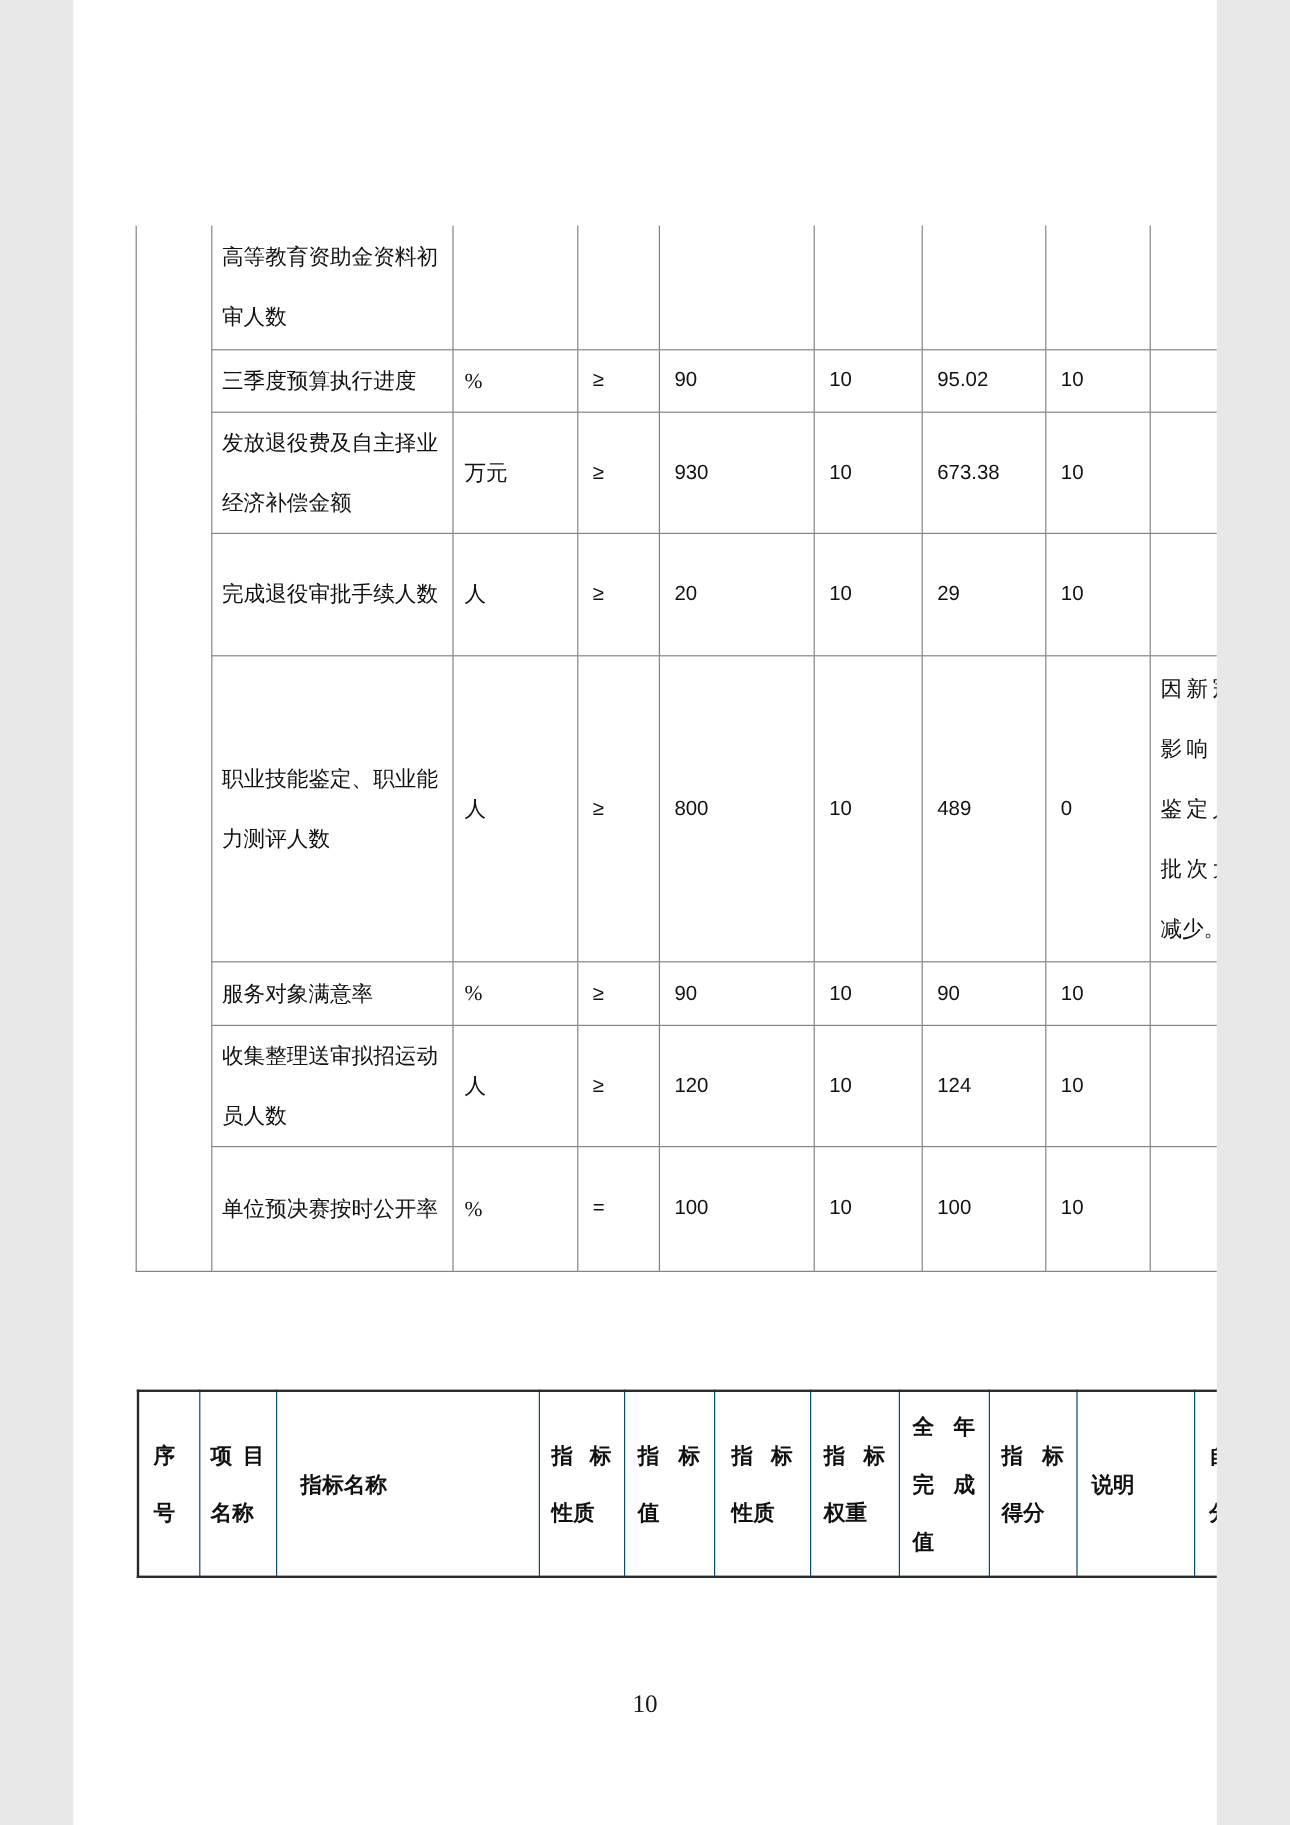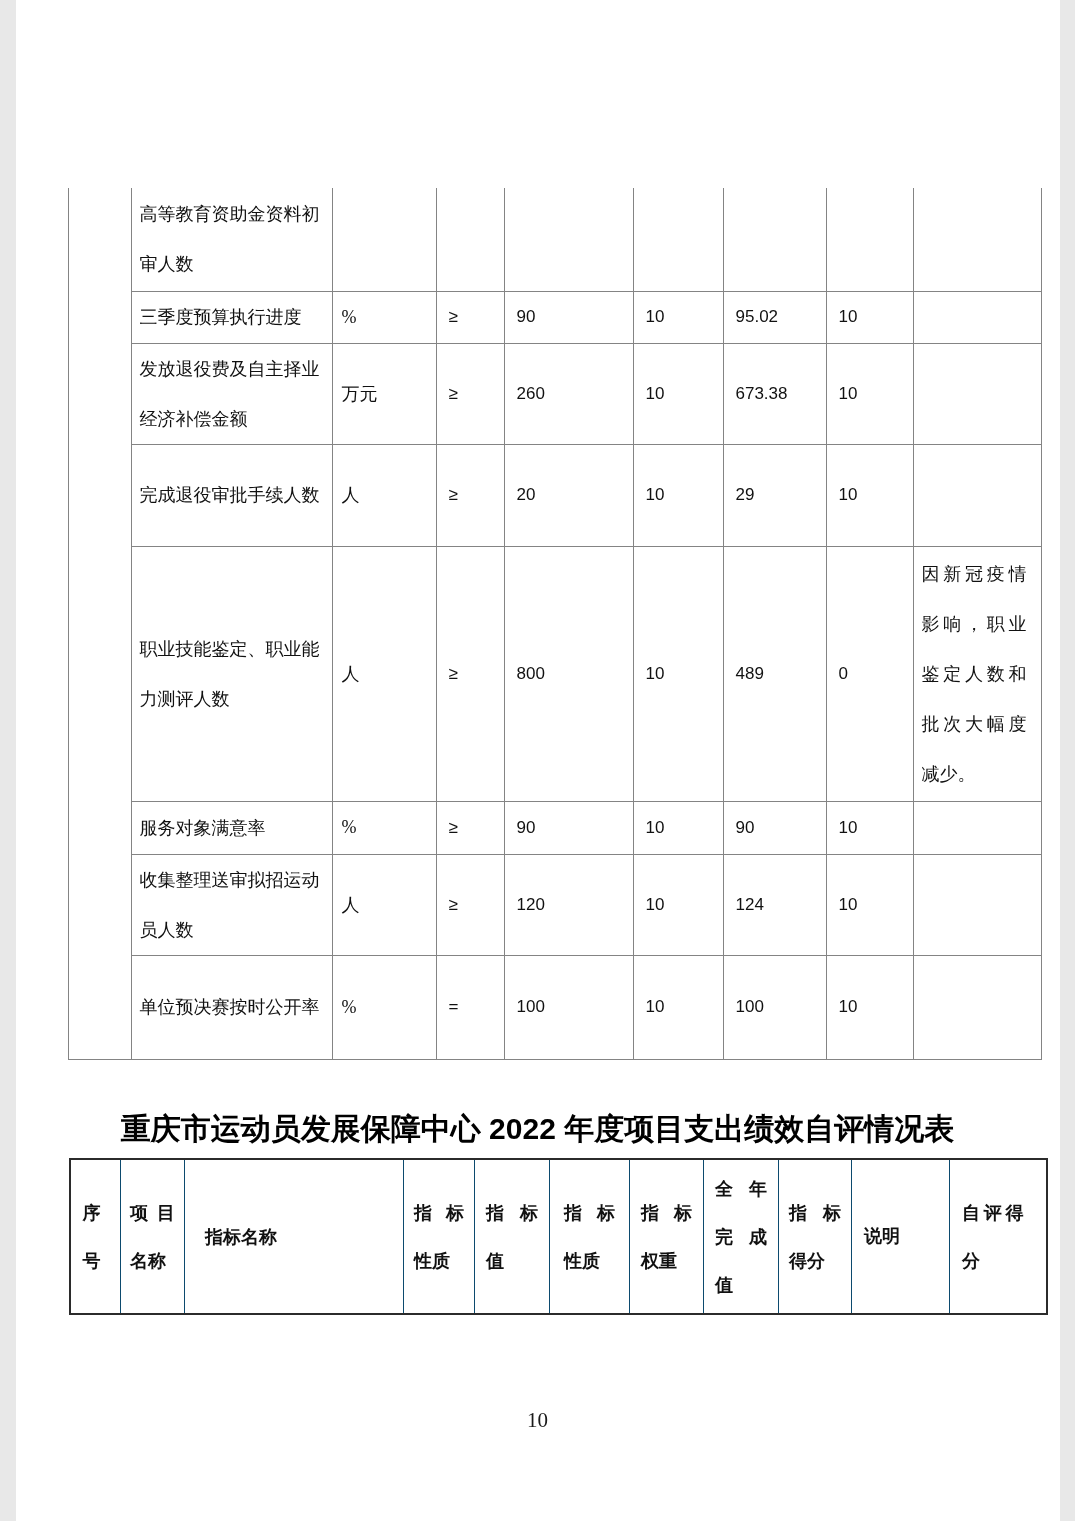--- a/index.html
+++ b/index.html
@@ -1,16 +1,16 @@
 <!DOCTYPE html>
 <html><head>
 <meta charset="utf-8">
 <style>
   html,body{margin:0;padding:0;background:#e8e8e8;}
-  .page{position:relative;width:1044px;height:1521px;background:#ffffff;margin:0 auto;
+  .page{position:relative;width:953px;height:1521px;background:#ffffff;margin:0 auto;
         font-family:"Liberation Serif",serif;color:#111111;overflow:hidden;}
 
   
   #table1{position:absolute;left:52px;top:188px;border-collapse:collapse;table-layout:fixed;width:973px;}
   #table1 td{border:1px solid #848484;vertical-align:middle;padding:0;overflow:hidden;}
   #table1 tr.r1 td{border-top:none;}
   #table1 .r1{height:103px;} #table1 .r2{height:52px;}  #table1 .r3{height:100px;}
   #table1 .r4{height:102px;} #table1 .r5{height:255px;} #table1 .r6{height:53px;}
   #table1 .r7{height:100px;} #table1 .r8{height:104px;}
   .t1-name{font-size:18px;line-height:50px;text-align:justify;text-justify:inter-character;
@@ -35,21 +35,21 @@
   #table2 .hr{height:155px;}
   .h-xh  {padding:0 12px !important;}
   .h-xmmc{padding:0 9px  !important;}
   .h-zbmc{padding:0 12px 0 20px !important;text-align:left;}
   .h-zbxz{padding:16px 10px !important;}
   .h-zbz {padding:0 11px !important;}
   .h-jldw{padding:0 14px !important;}
   .h-zbqz{padding:0 11px !important;}
   .h-qnwcz{padding:0 11px !important;}
   .h-zbdf{padding:0 10px !important;}
-  .h-sm  {padding:0 12px !important;text-align:left;font-family:Liberation Mono, monospace;}
+  .h-sm  {padding:0 12px !important;text-align:left;}
   .h-zpdf{padding:0 22px 0 12px !important;}
 
   
   #page-number{position:absolute;left:0;top:1408px;width:100%;text-align:center;
                font-size:21px;color:#1a1a1a;}
 </style>
 </head>
 <body>
 
 <div class="page">
@@ -85,21 +85,21 @@
       <td class="t1-num">90</td>
       <td class="t1-num">10</td>
       <td class="t1-num">95.02</td>
       <td class="t1-num">10</td>
       <td class="t1-note"></td>
     </tr>
     <tr class="r3">
       <td class="t1-name">发放退役费及自主择业经济补偿金额</td>
       <td class="t1-unit">万元</td>
       <td class="t1-prop">≥</td>
-      <td class="t1-num">260</td>
+      <td class="t1-num">930</td>
       <td class="t1-num">10</td>
       <td class="t1-num">673.38</td>
       <td class="t1-num">10</td>
       <td class="t1-note"></td>
     </tr>
     <tr class="r4">
       <td class="t1-name">完成退役审批手续人数</td>
       <td class="t1-unit">人</td>
       <td class="t1-prop">≥</td>
       <td class="t1-num">20</td>
@@ -144,21 +144,20 @@
       <td class="t1-prop">=</td>
       <td class="t1-num">100</td>
       <td class="t1-num">10</td>
       <td class="t1-num">100</td>
       <td class="t1-num">10</td>
       <td class="t1-note"></td>
     </tr>
   </tbody>
     </table>
 
-  <div id="section-title">重庆市运动员发展保障中心 2022 年度项目支出绩效自评情况表</div>
 
   <table id="table2">
     <colgroup>
       <col style="width:51px">
         <col style="width:64px">
         <col style="width:219px">
         <col style="width:71px">
       <col style="width:75px">
         <col style="width:80px">
         <col style="width:74px">

